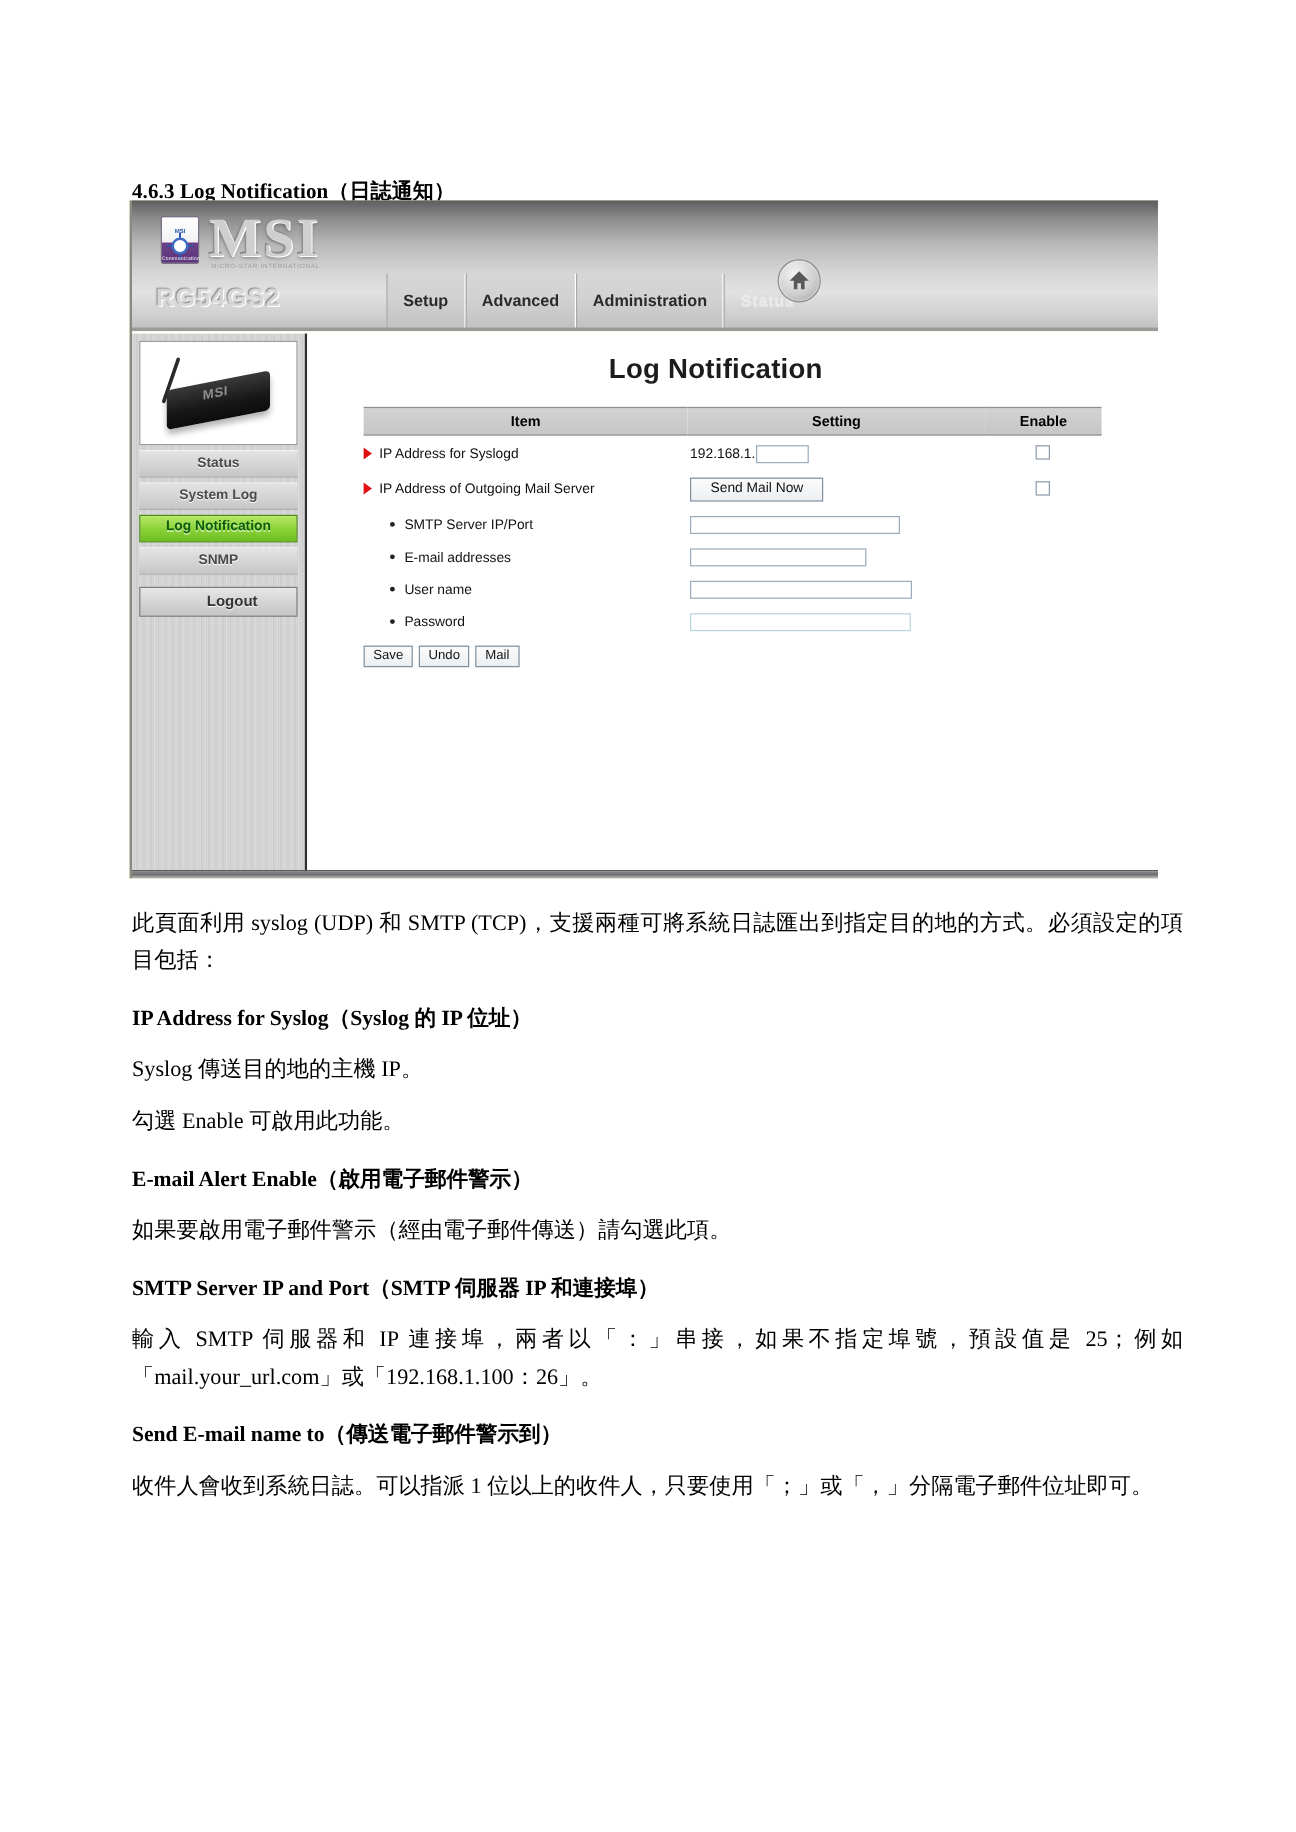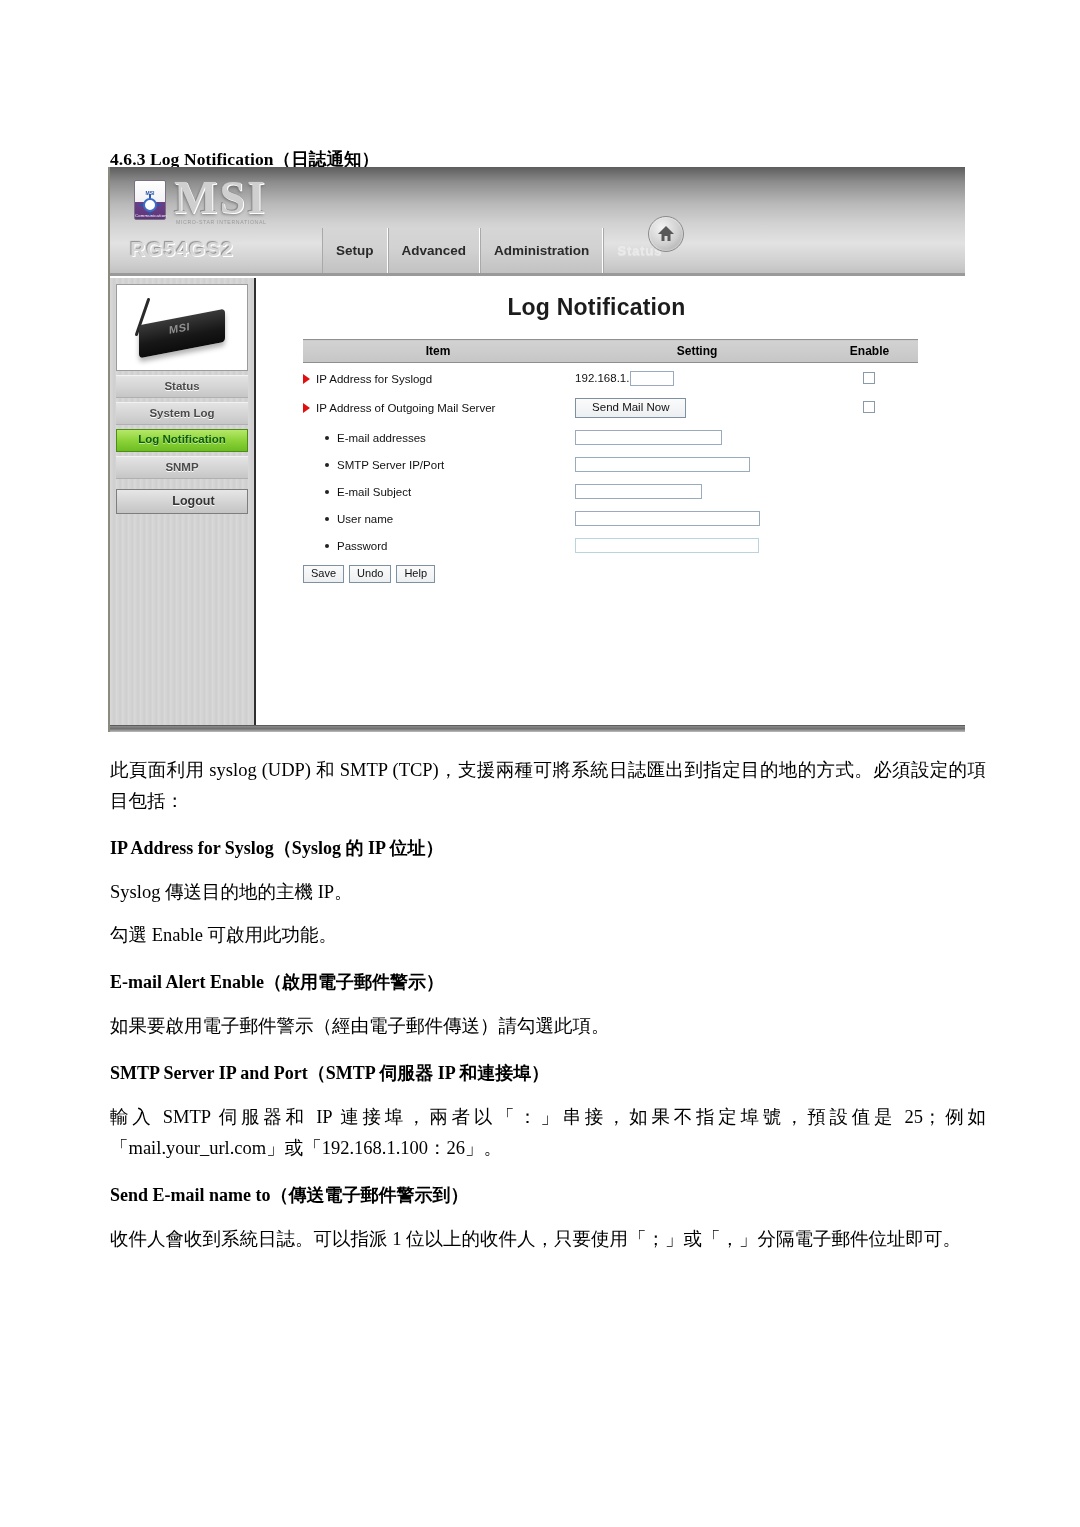--- a/index.html
+++ b/index.html
@@ -500,47 +500,38 @@
             <td class="c-set">
               <span class="btn btn-sendmail">Send Mail Now</span>
             </td>
             <td class="c-enable">
               <span class="chk"></span>
             </td>
           </tr>
 
           <tr>
             <td>
+              <span class="bullet-mark"></span><span>SMTP Server IP/Port</span>
+            </td>
+            <td class="c-set">
+              <span class="inp inp-smtp"></span>
+            </td>
+            <td class="c-enable"></td>
+          </tr>
+
+          <tr>
+            <td>
               <span class="bullet-mark"></span><span>E-mail addresses</span>
             </td>
             <td class="c-set">
               <span class="inp inp-email"></span>
             </td>
             <td class="c-enable"></td>
           </tr>
 
-          <tr>
-            <td>
-              <span class="bullet-mark"></span><span>SMTP Server IP/Port</span>
-            </td>
-            <td class="c-set">
-              <span class="inp inp-smtp"></span>
-            </td>
-            <td class="c-enable"></td>
-          </tr>
-
-          <tr>
-            <td>
-              <span class="bullet-mark"></span><span>E-mail Subject</span>
-            </td>
-            <td class="c-set">
-              <span class="inp inp-subject"></span>
-            </td>
-            <td class="c-enable"></td>
-          </tr>
 
           <tr>
             <td>
               <span class="bullet-mark"></span><span>User name</span>
             </td>
             <td class="c-set">
               <span class="inp inp-user"></span>
             </td>
             <td class="c-enable"></td>
           </tr>
@@ -550,21 +541,21 @@
               <span class="bullet-mark"></span><span>Password</span>
             </td>
             <td class="c-set">
               <span class="inp inp-pass"></span>
             </td>
             <td class="c-enable"></td>
           </tr>
 
           <tr>
             <td class="btn-row" colspan="3">
-              <span class="btn">Save</span><span class="btn">Undo</span><span class="btn">Help</span>
+              <span class="btn">Save</span><span class="btn">Undo</span><span class="btn">Mail</span>
             </td>
           </tr>
         </tbody>
       </table>
     </div>
   </div>
 
   <div class="shot-footer"></div>
 </div>
 

